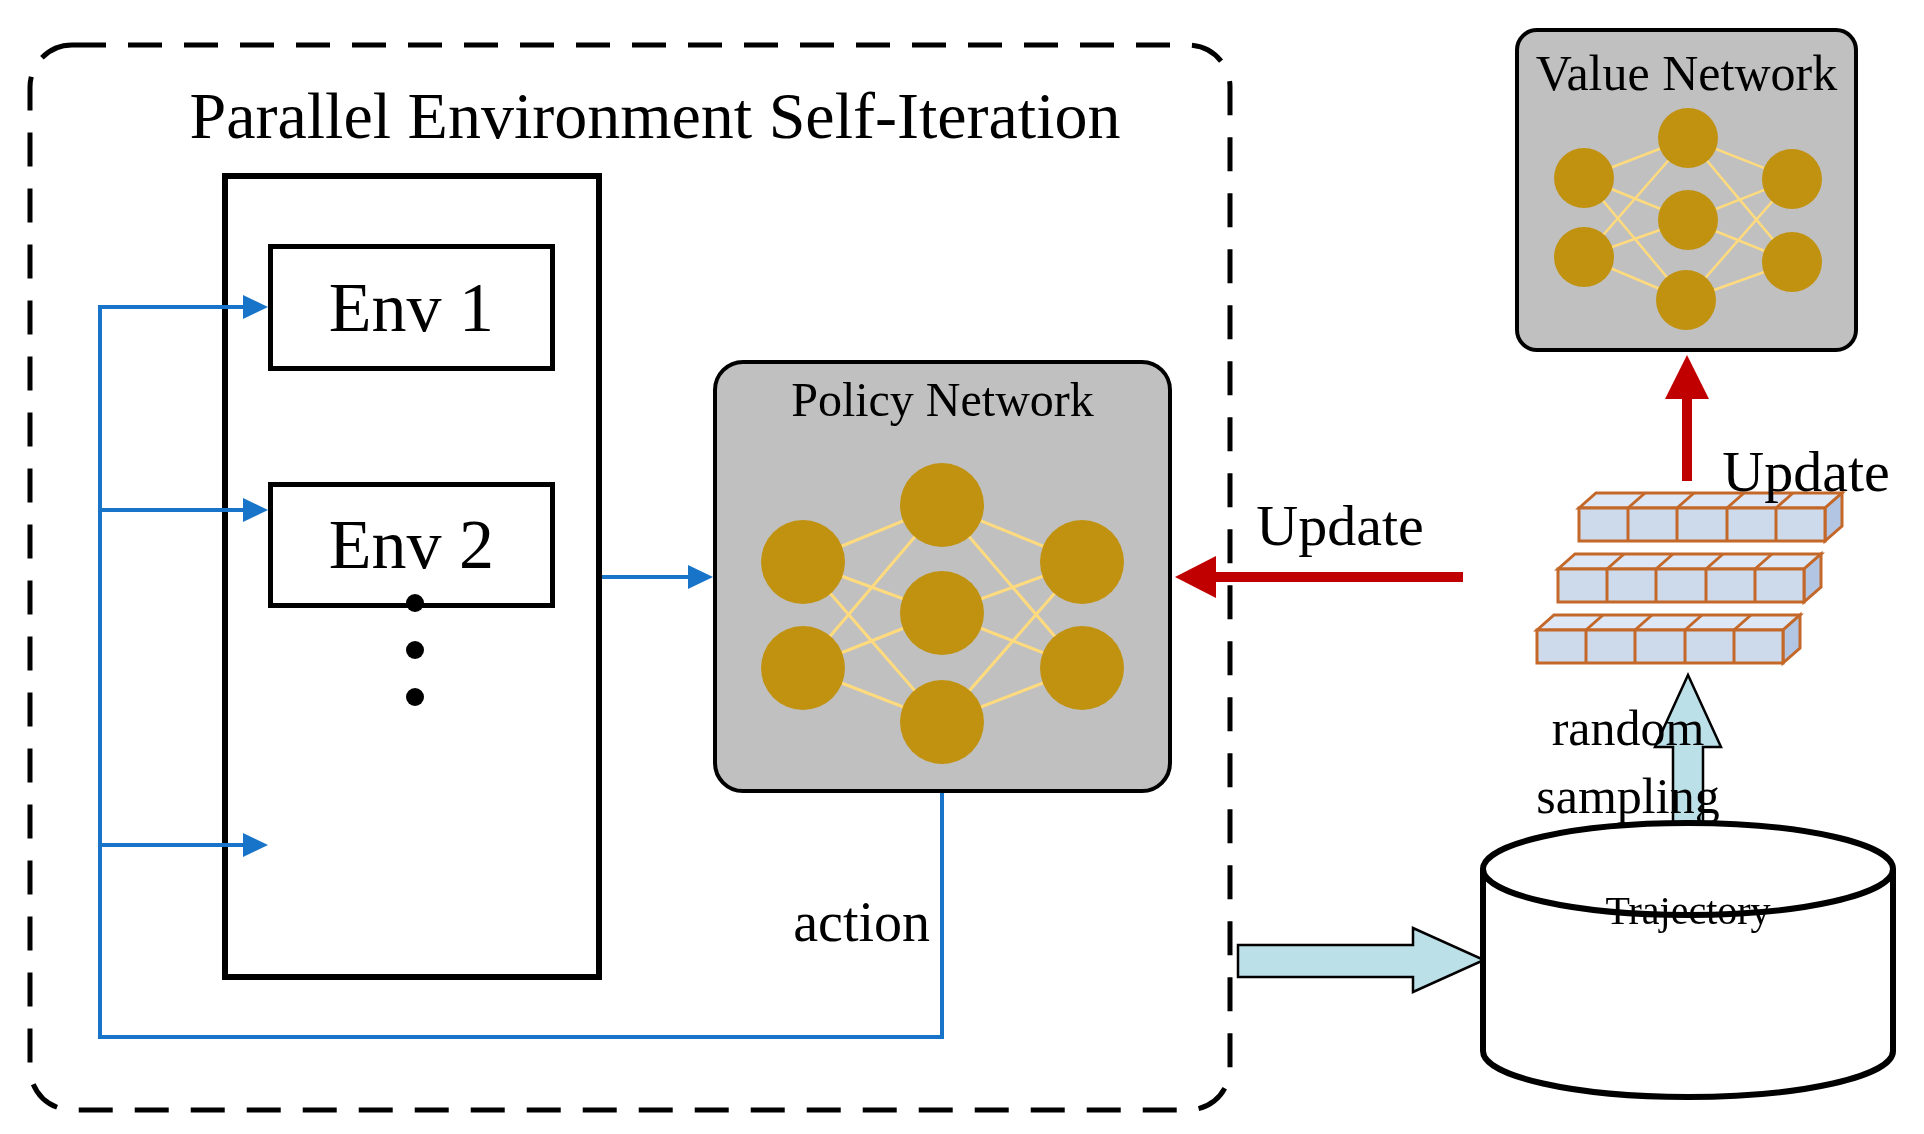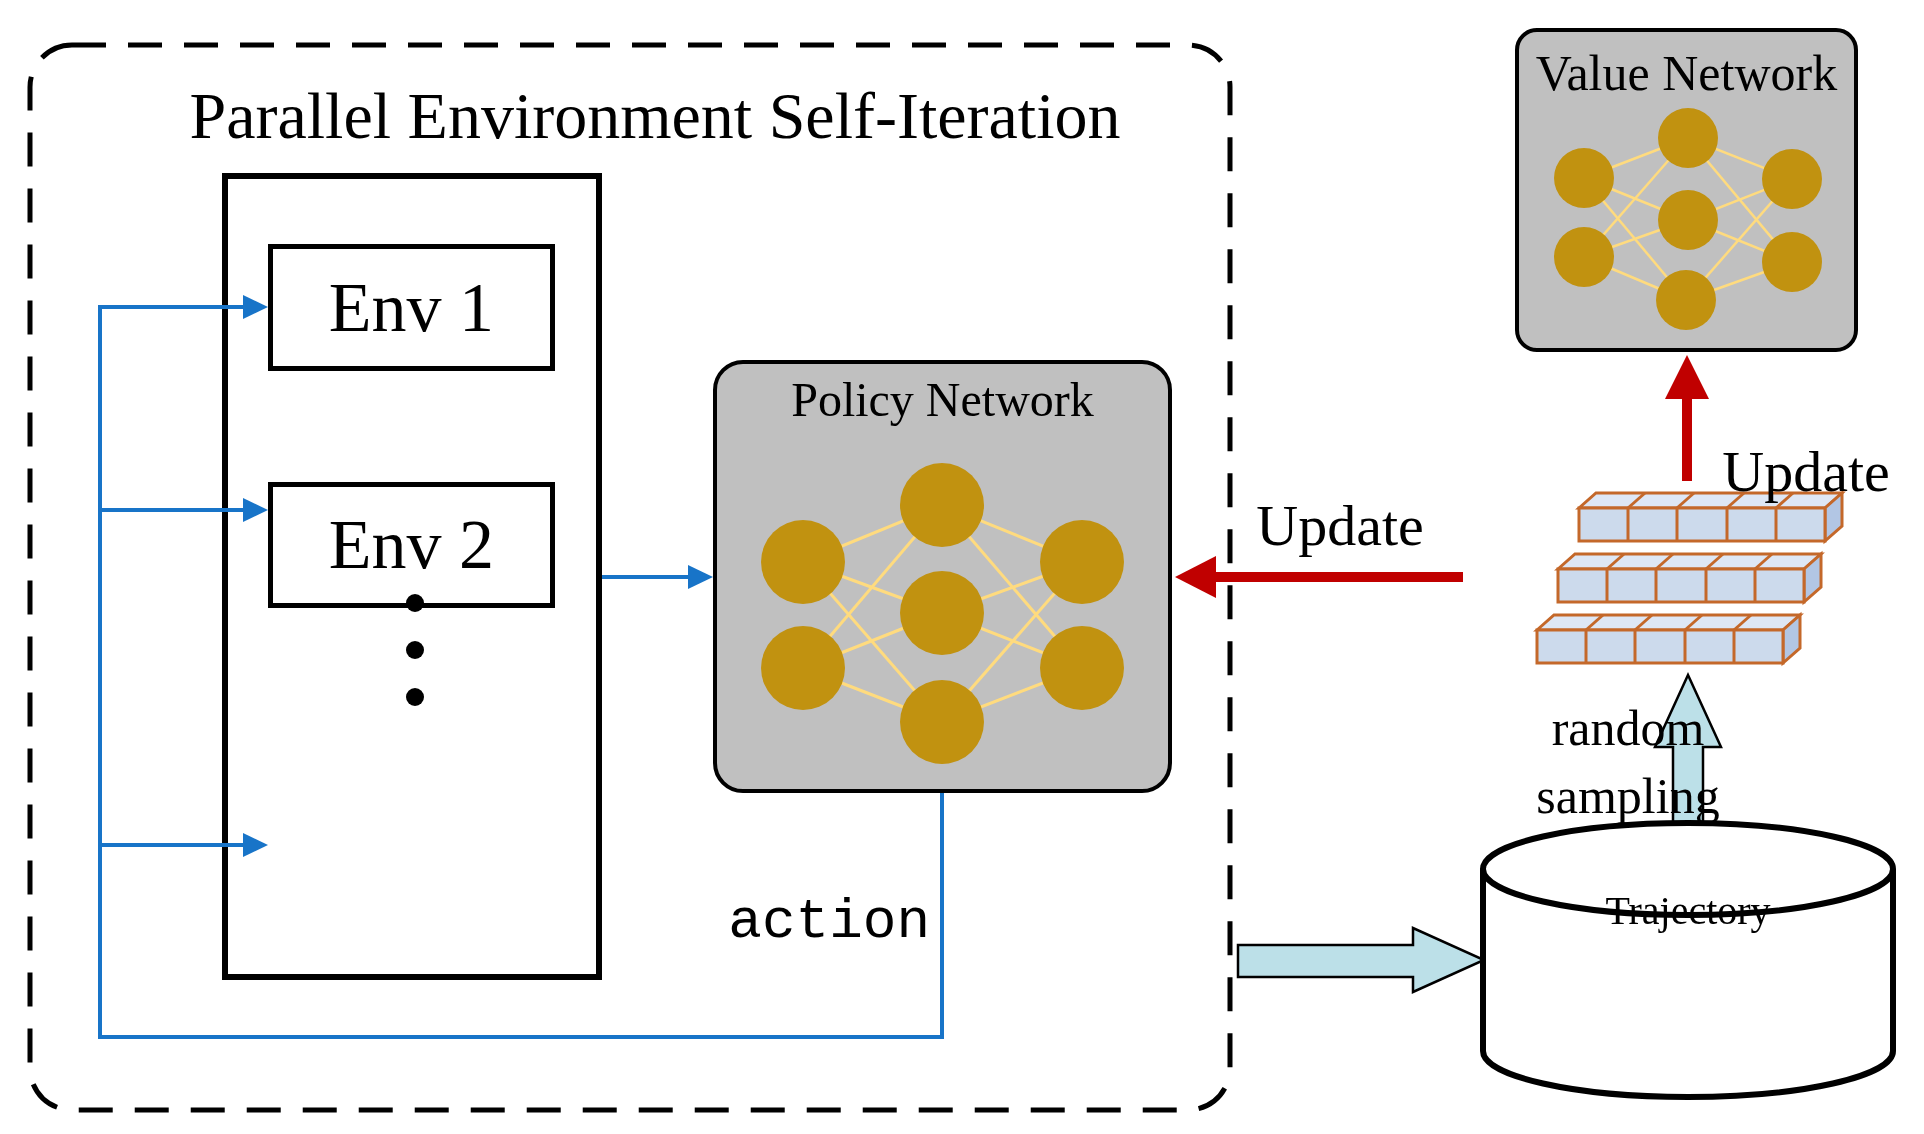--- a/index.html
+++ b/index.html
@@ -15,21 +15,21 @@
   .net-box{box-sizing:border-box;position:absolute;background:#C0C0C0;border:4px solid #000;}
   .policy-box{left:713px;top:360px;width:459px;height:433px;border-radius:30px;}
   .value-box{left:1515px;top:28px;width:343px;height:324px;border-radius:22px;}
   svg.overlay{position:absolute;left:0;top:0;width:1924px;height:1134px;pointer-events:none;}
   .label{position:absolute;text-align:center;white-space:nowrap;}
   .title{left:55px;top:78px;width:1200px;font-size:66px;}
   .policy-title{left:713px;top:372px;width:459px;font-size:48px;}
   .value-title{left:1515px;top:44px;width:343px;font-size:50px;}
   .update-h{left:1240px;top:492px;width:200px;font-size:58px;}
   .update-v{left:1706px;top:438px;width:200px;font-size:58px;}
-  .action{left:710px;top:890px;width:220px;font-size:56px;text-align:right;font-family:Liberation Mono, monospace;}
+  .action{left:710px;top:890px;width:220px;font-size:56px;text-align:right;}
   .sampling{left:1502px;top:694px;width:252px;font-size:50px;line-height:68px;}
   .pool-label{left:1483px;top:876px;width:410px;font-size:40px;line-height:69px;}
 </style>
 </head>
 <body>
 
 <div class="canvas">
 
   <div class="inner-rect"></div>
 

